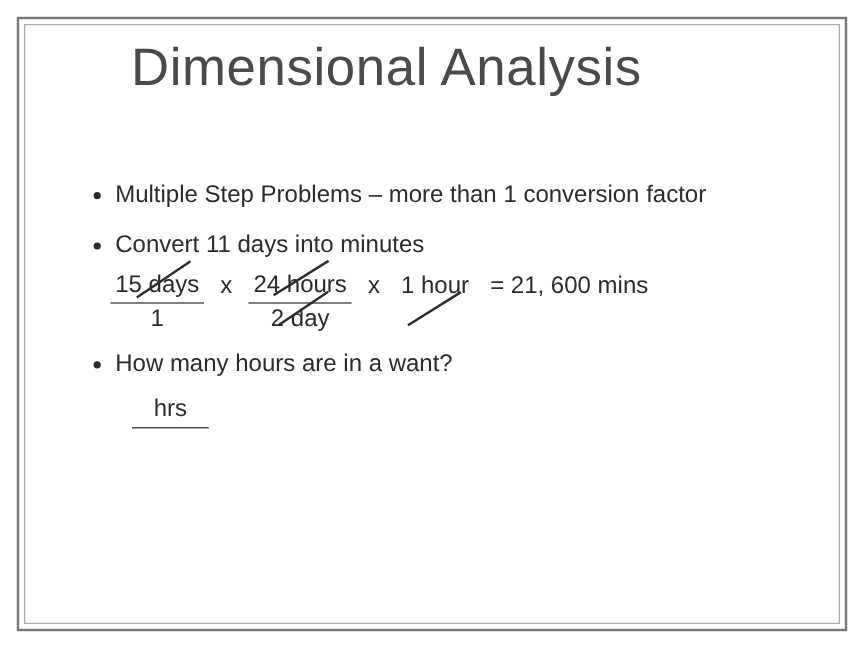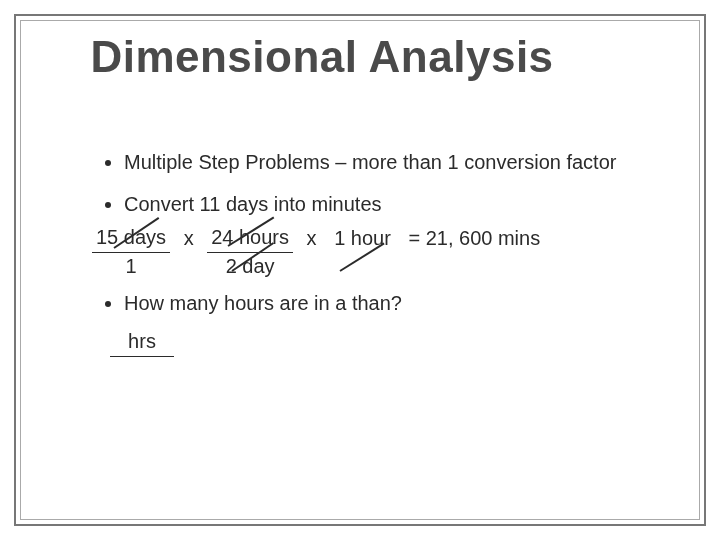--- a/index.html
+++ b/index.html
@@ -33,41 +33,40 @@
     bottom: 20px;
     border: 1px solid #aaa;
   }
   .title {
     position: absolute;
     top: 32px;
     left: 0;
     width: 644px;
     text-align: center;
     font-size: 44px;
-    font-weight: 700;
+    font-weight: 400;
     color: #4a4a4a;
     letter-spacing: 0.5px;
   }
   .content {
     position: absolute;
     left: 70px;
     top: 150px;
     right: 60px;
     font-size: 20px;
     color: #2b2b2b;
     line-height: 1.28;
   }
   ul.level1 {
     list-style: disc;
     margin: 0;
     padding-left: 26px;
   }
   ul.level1 > li {
     margin-bottom: 8px;
-    margin-left: 28px;
   }
   ul.level2 {
     list-style: disc;
     margin: 4px 0 2px 0;
     padding-left: 30px;
     font-size: 17px;
   }
   .calc {
     margin: 6px 0 12px 22px;
     font-size: 20px;
@@ -146,21 +145,21 @@
       </span>
       <span class="eq">= 21, 600 mins</span>
 
       <div class="strike" style="left:22px; top:22px; width:54px; transform:rotate(-34deg);"></div>
       <div class="strike" style="left:140px; top:45px; width:50px; transform:rotate(-34deg);"></div>
       <div class="strike" style="left:136px; top:20px; width:54px; transform:rotate(-32deg);"></div>
       <div class="strike" style="left:248px; top:45px; width:52px; transform:rotate(-32deg);"></div>
     </div>
 
     <ul class="level1">
-      <li>How many hours are in a than?</li>
+      <li>How many hours are in a want?</li>
     </ul>
 
     <div class="calc small-frac">
       <span class="frac" style="min-width:64px">
         <span class="num">hrs</span>
       </span>
     </div>
   </div>
 </div>
 

